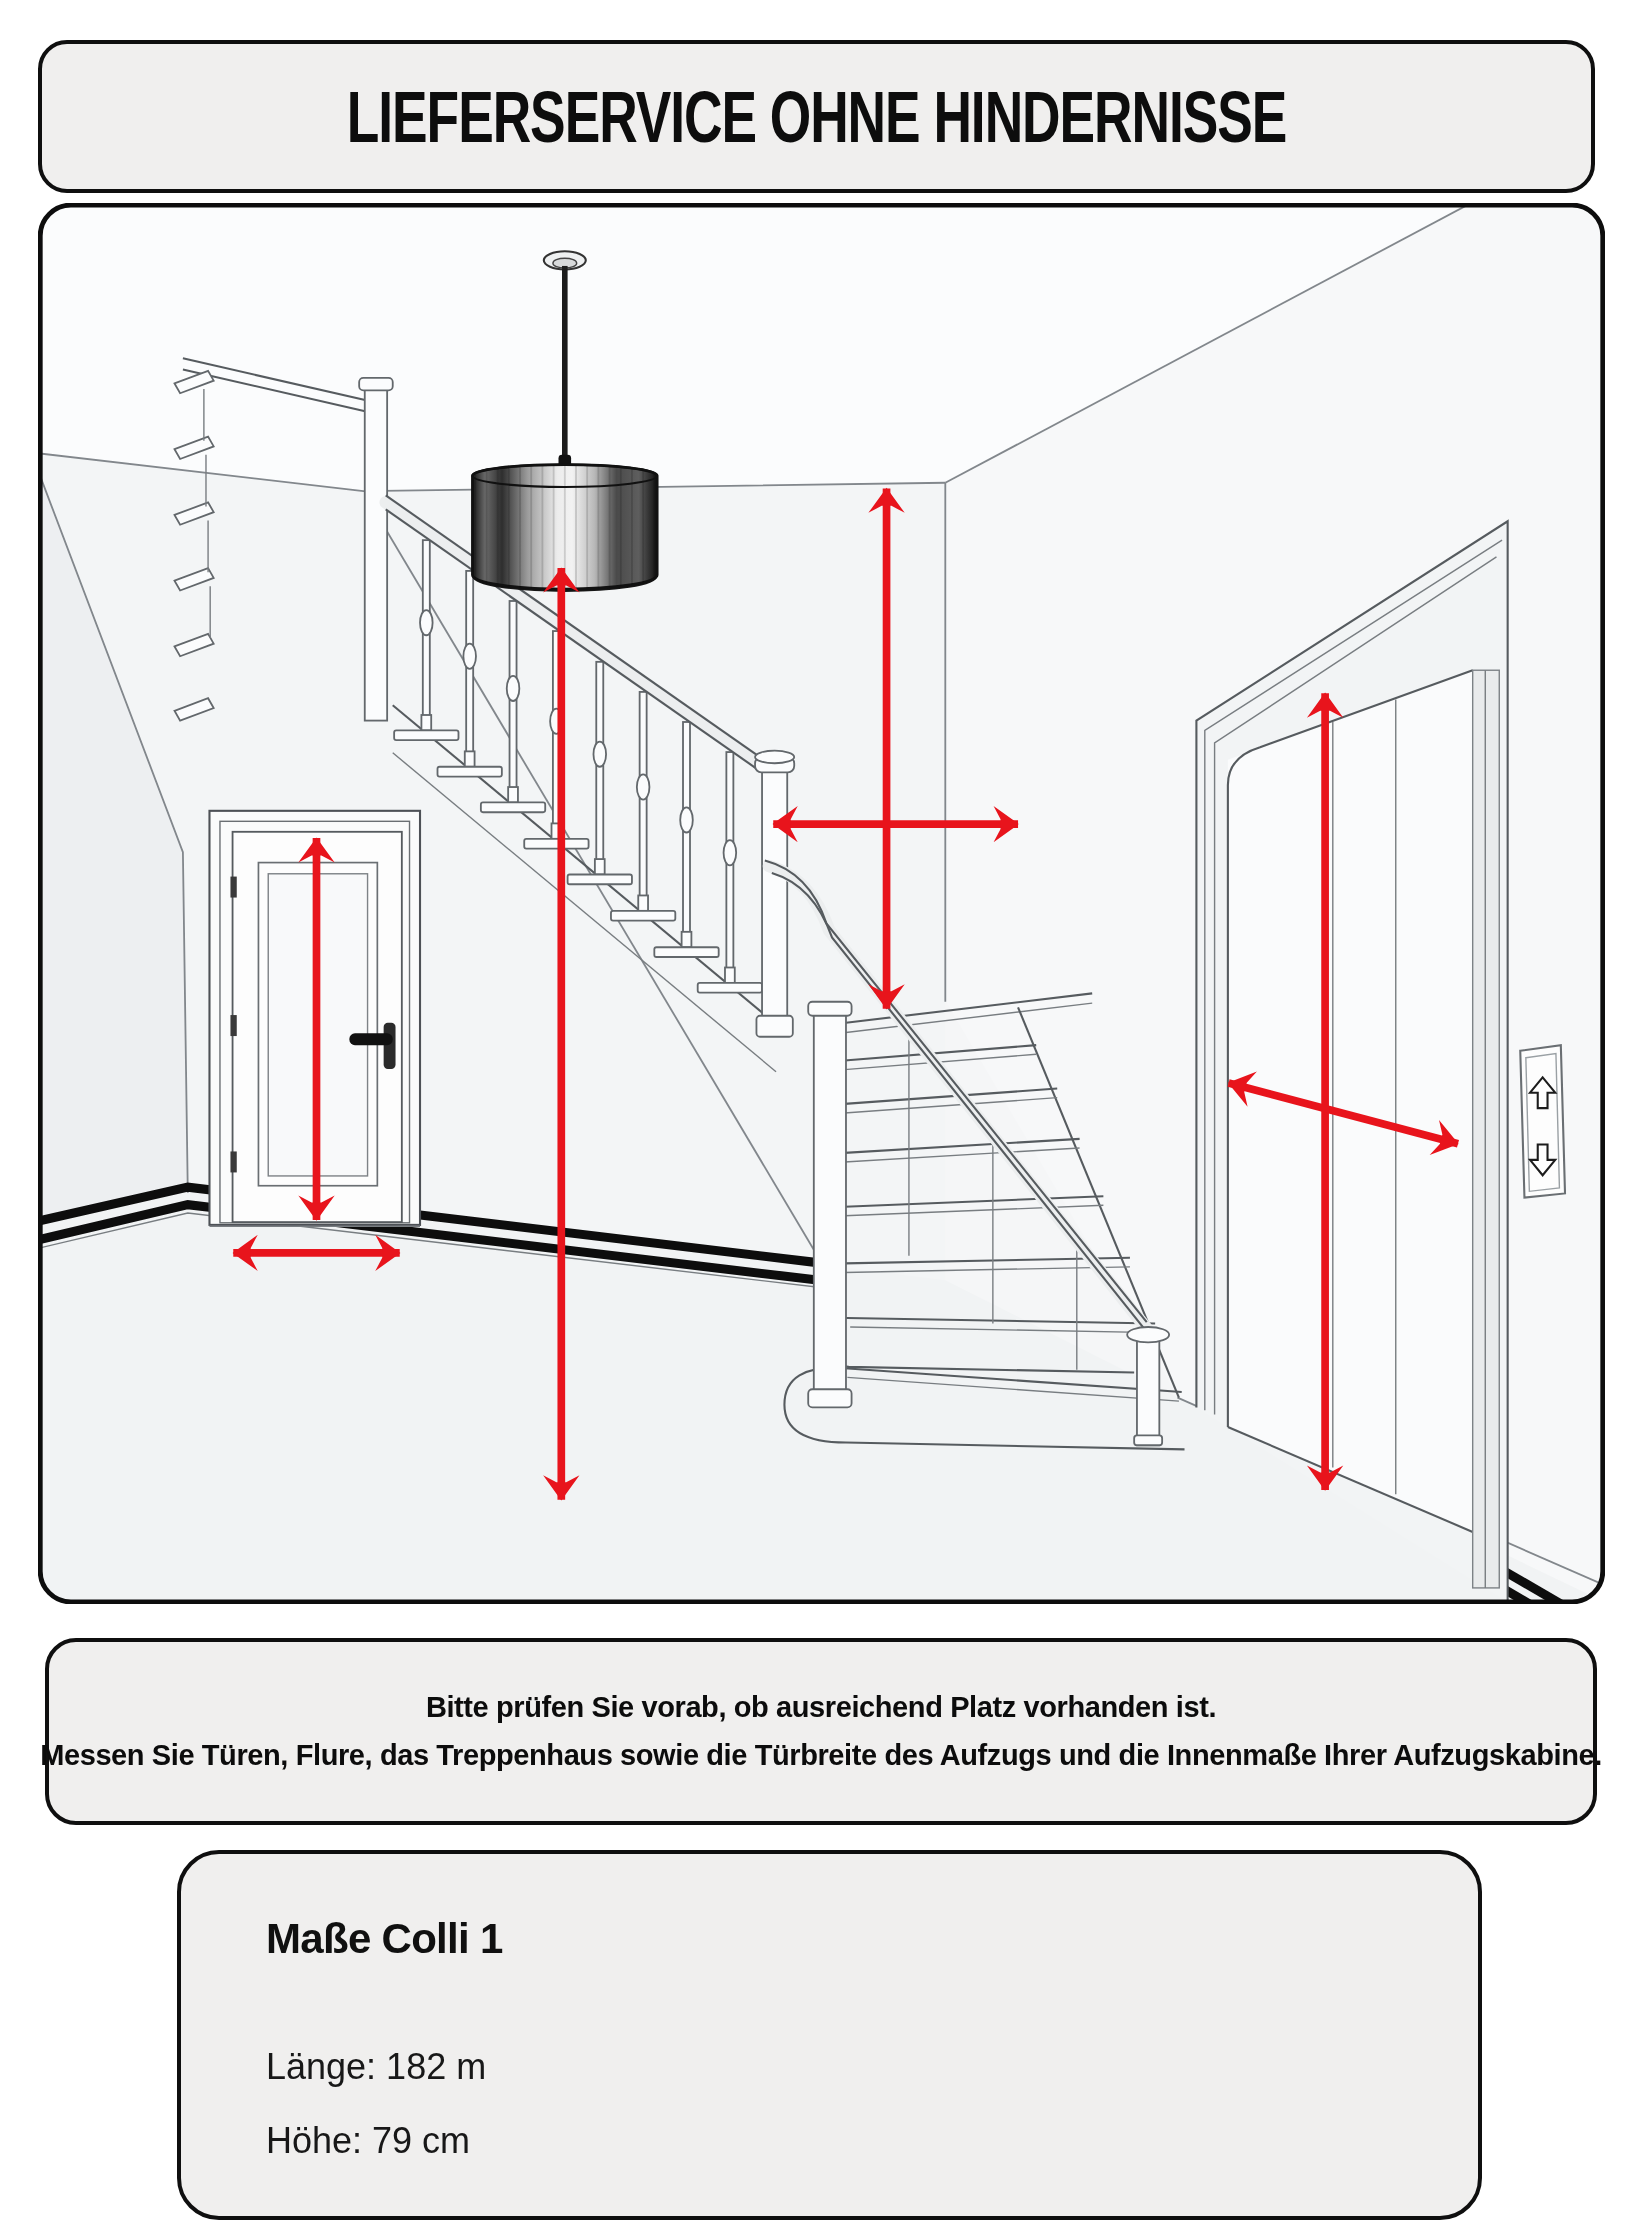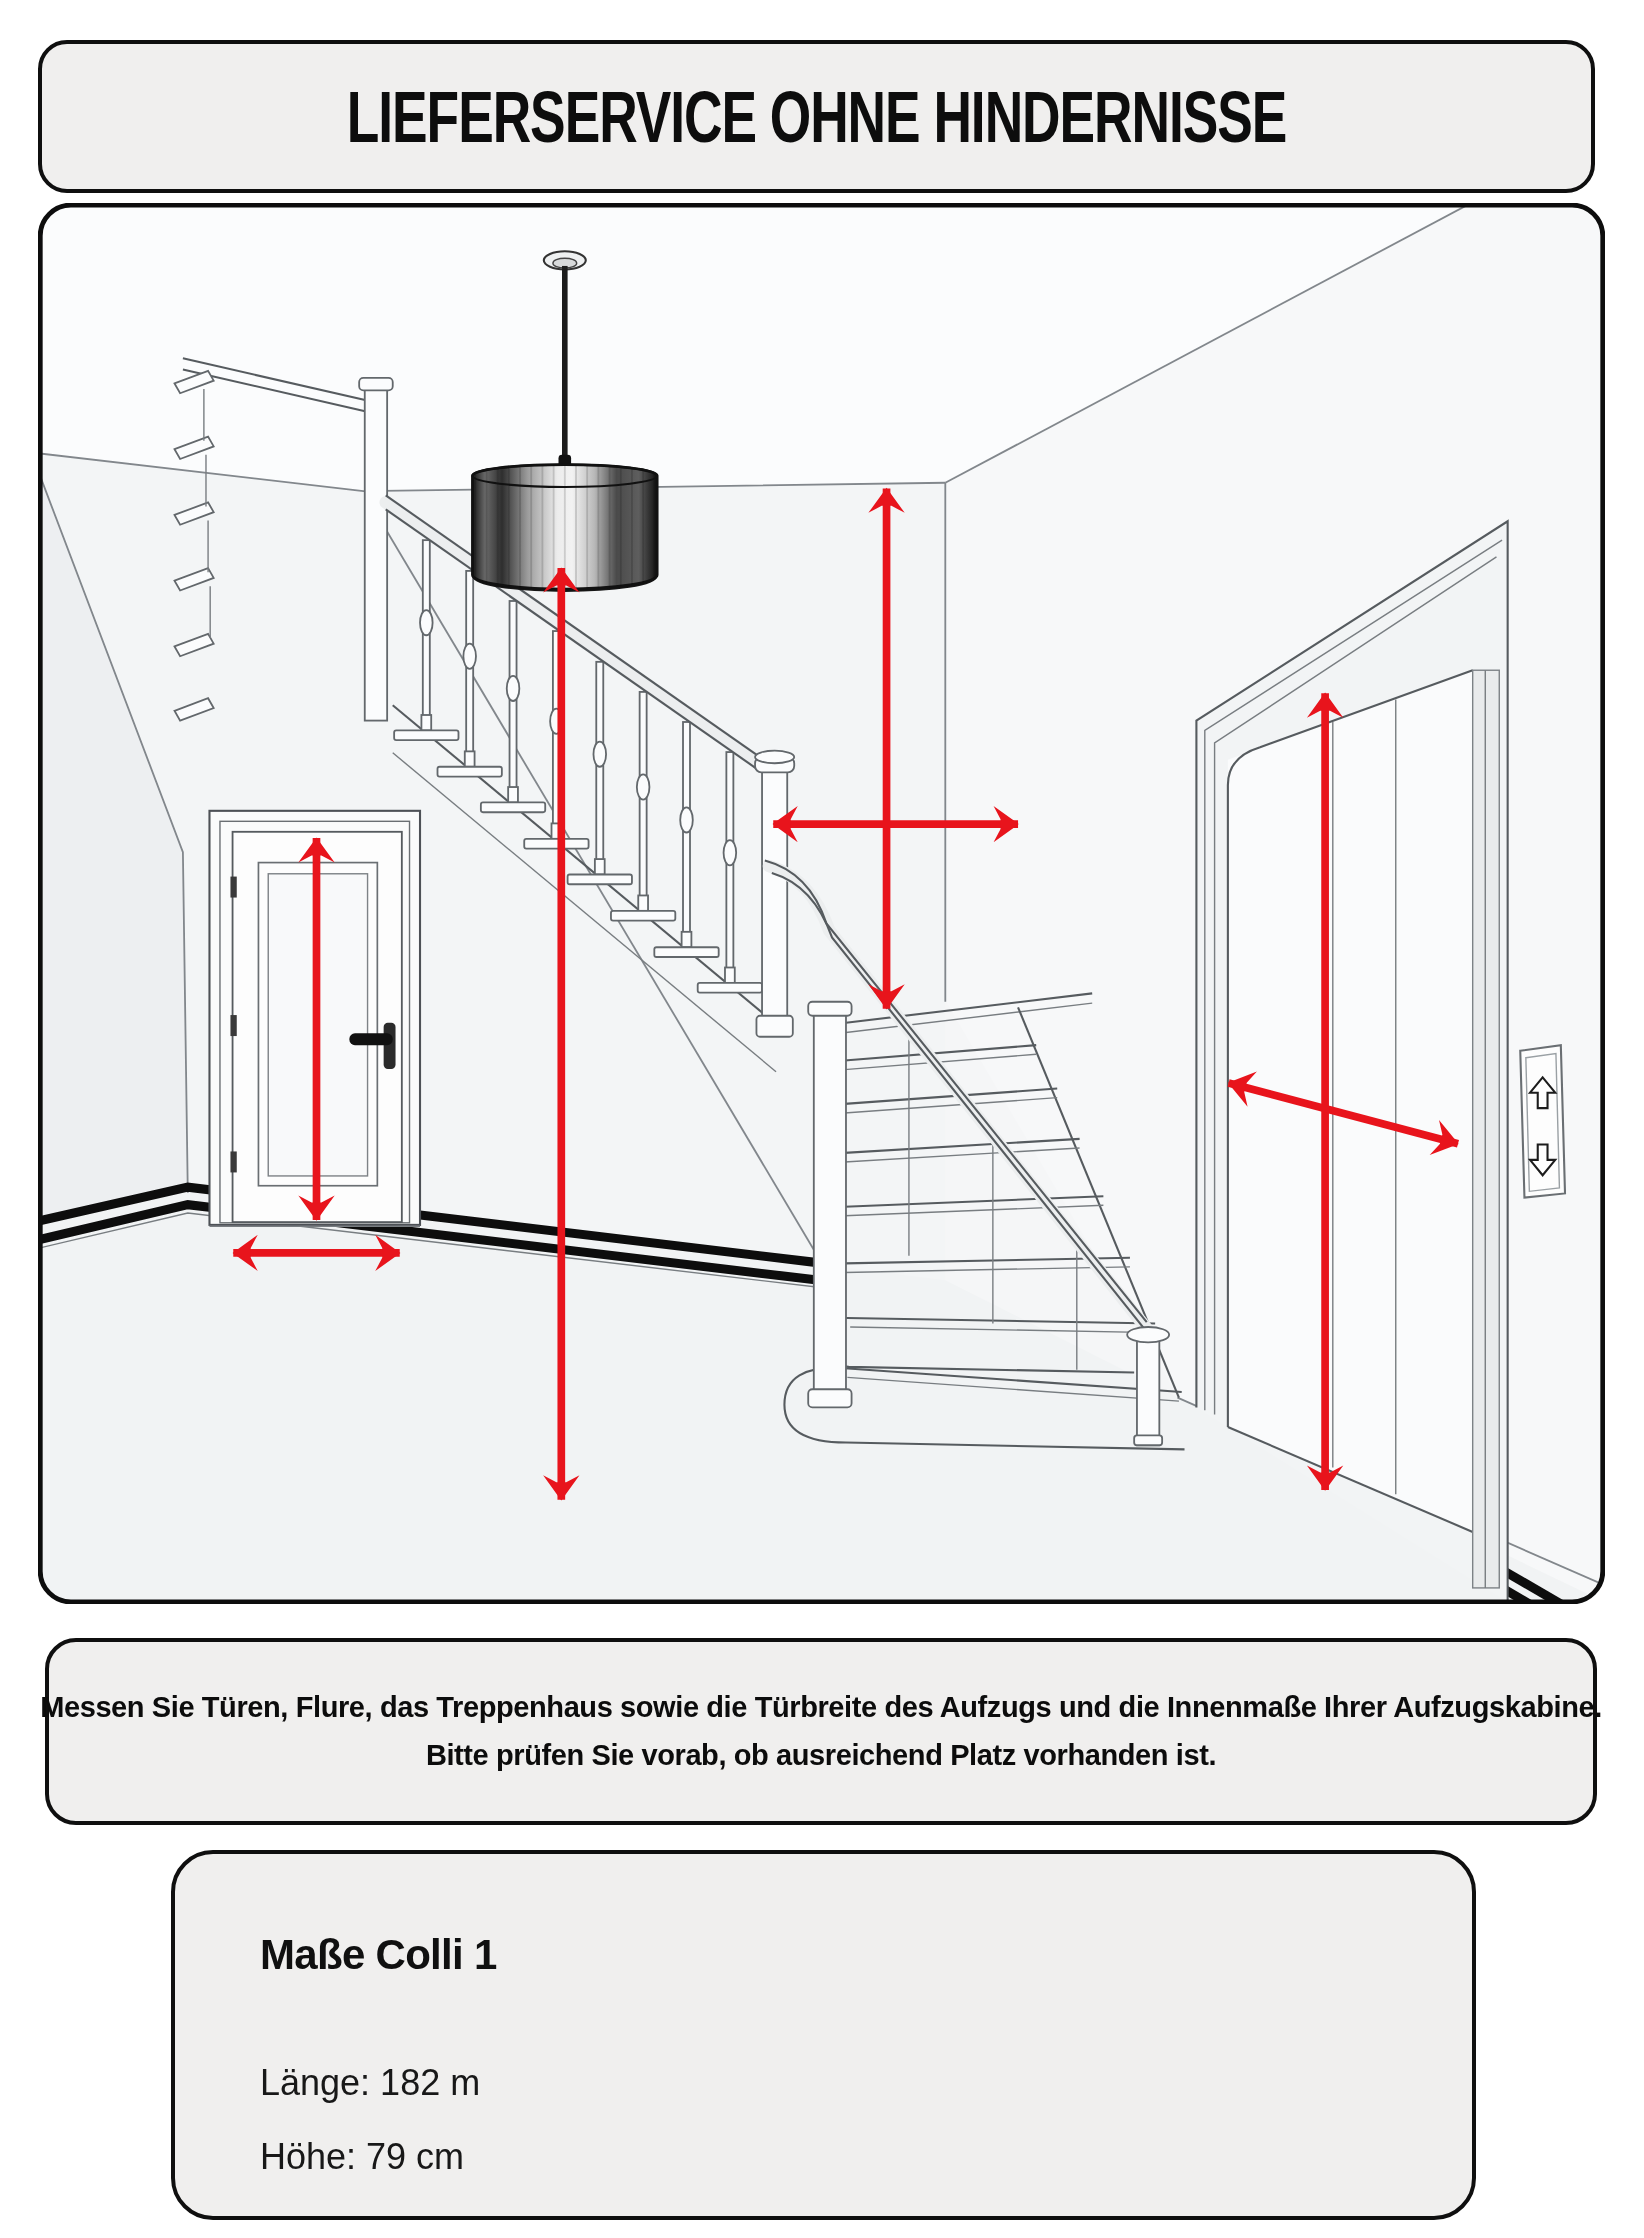--- a/index.html
+++ b/index.html
@@ -21,22 +21,22 @@
     display:flex;align-items:center;justify-content:center;}
   .header-title{font-weight:700;font-size:73px;letter-spacing:-1.4px;white-space:nowrap;
     transform:scaleX(.73);color:#0d0d0d;}
 
   .scene-wrap{position:absolute;left:38px;top:203px;width:1567px;height:1401px;}
 
   .notice-box{left:45px;top:1638px;width:1552px;height:187px;border-radius:31px;
     display:flex;flex-direction:column;align-items:center;justify-content:center;gap:14.7px;}
   .notice-line{font-weight:700;font-size:29px;letter-spacing:-0.4px;white-space:nowrap;color:#0c0c0c;}
 
-  .colli-box{left:171px;top:1850px;width:1305px;height:370px;border-radius:42px;border-width:4.2px;
-    padding:77px 0 0 85px;}
+  .colli-box{left:177px;top:1850px;width:1305px;height:370px;border-radius:42px;border-width:4.2px;
+    padding:61px 0 0 85px;}
   .colli-title{font-weight:700;font-size:42px;letter-spacing:-0.7px;color:#101010;}
   .colli-list{margin-top:67px;list-style:none;}
   .colli-list li{font-size:36px;line-height:74px;color:#181818;}
 
   
   .wall-line{stroke:var(--line-gray);stroke-width:2.6;fill:none;}
   .art-line{stroke:#565b5f;stroke-width:3;fill:none;}
   .thin-line{stroke:#787d81;stroke-width:2;fill:none;}
   .white-fill{fill:#fbfcfd;stroke:#63686c;stroke-width:2.6;}
   .board{stroke:#0d0d0d;stroke-width:13;fill:none;}
@@ -295,22 +295,22 @@
       <line class="arrow" marker-start="url(#ah)" marker-end="url(#ah)" x1="1895" y1="991" x2="1895" y2="2130"></line>
       <line class="arrow" marker-start="url(#ah)" marker-end="url(#ah)" x1="1757" y1="1548" x2="2085" y2="1635"></line>
     </g>
   </g>
 
   <rect x="58" y="293" width="2234" height="1997" rx="44" fill="none" stroke="#0d0d0d" stroke-width="7"></rect>
 </svg>
 </div>
 
 <div class="panel notice-box">
+  <div class="notice-line">Bitte prüfen Sie vorab, ob ausreichend Platz vorhanden ist.</div>
   <div class="notice-line">Messen Sie Türen, Flure, das Treppenhaus sowie die Türbreite des Aufzugs und die Innenmaße Ihrer Aufzugskabine.</div>
-  <div class="notice-line">Bitte prüfen Sie vorab, ob ausreichend Platz vorhanden ist.</div>
 </div>
 
 <div class="panel colli-box">
   <div class="colli-title">Maße Colli 1</div>
   <ul class="colli-list">
     <li>Länge: 182 m</li>
     <li>Höhe: 79 cm</li>
   </ul>
 </div>
 

